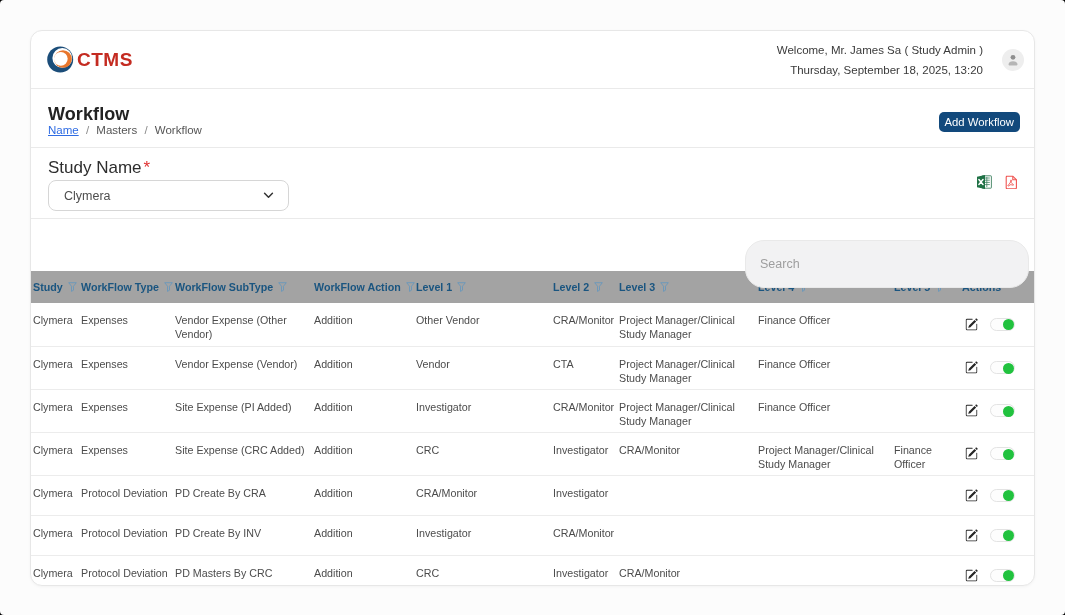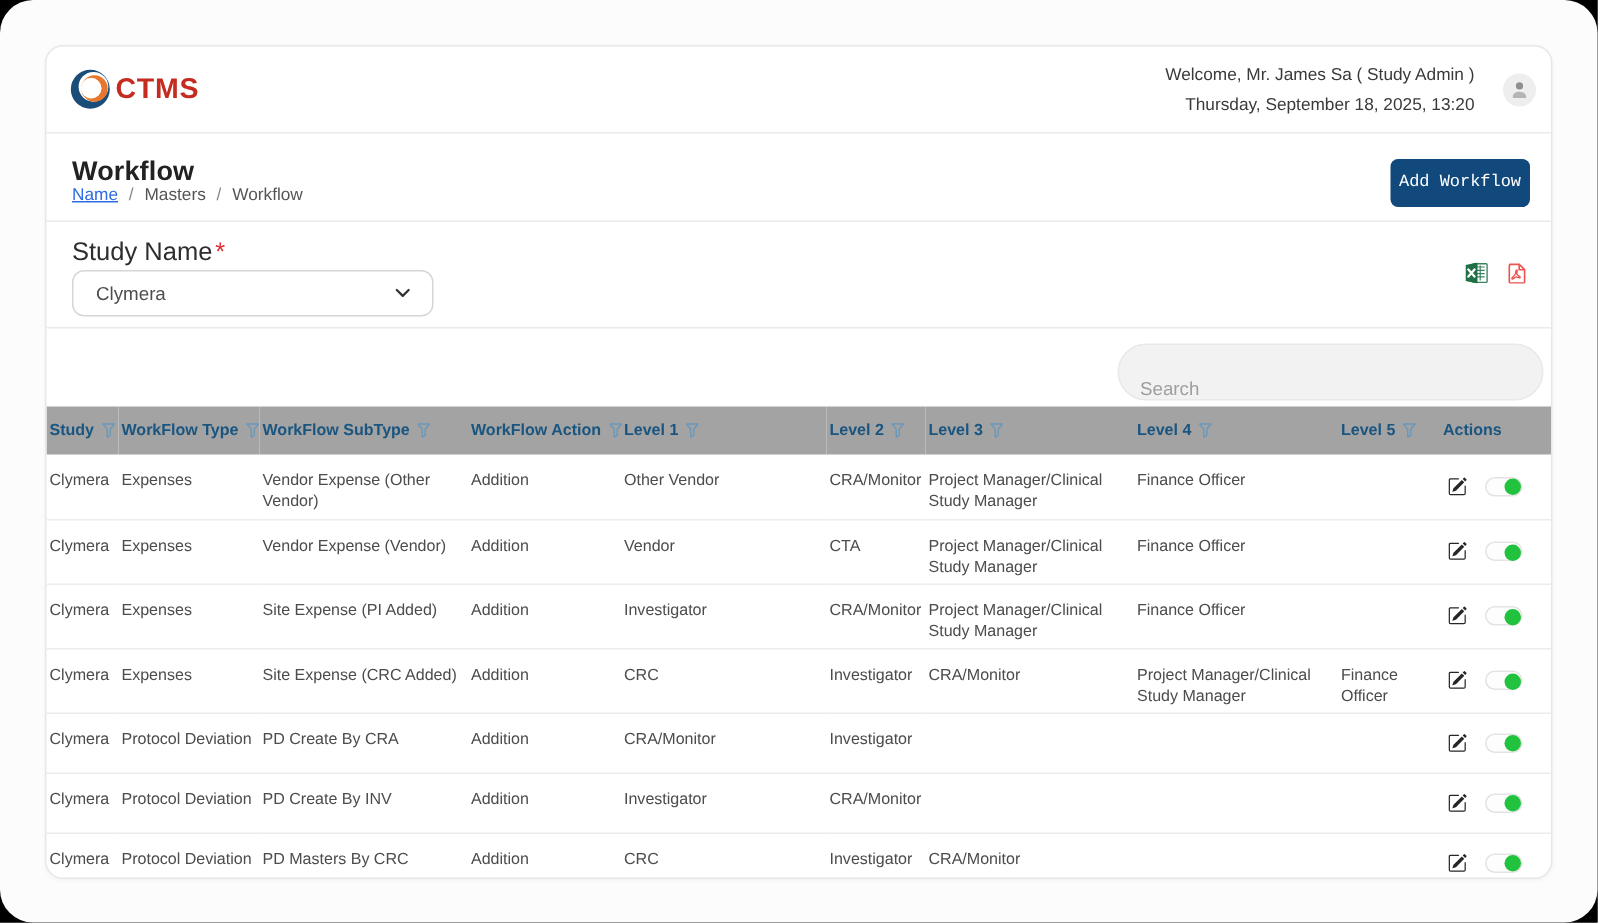--- a/index.html
+++ b/index.html
@@ -1,18 +1,18 @@
 <!DOCTYPE html>
 <html><head>
 <meta charset="utf-8">
 <style>
   * { margin: 0; padding: 0; box-sizing: border-box; }
   html, body { width: 1065px; height: 615px; background: #000; overflow: hidden;
     font-family: "Liberation Sans", sans-serif; }
-  .screen { position: absolute; inset: 0; background: #fcfcfc; border-radius: 22px; overflow: hidden; }
+  .screen { position: absolute; inset: 0; background: #fcfcfc; border-radius: 4px; overflow: hidden; }
   .card { position: absolute; left: 30px; top: 30px; width: 1005px; height: 556px;
     background: #fff; border: 1px solid #e7e7e7; border-radius: 12px; overflow: hidden;
     box-shadow: 0 1px 3px rgba(0,0,0,0.04); }
 
   
   .topbar { height: 58px; border-bottom: 1px solid #eaeaea; display: flex;
     align-items: center; padding: 0 10px 0 16px; }
   .logo { display: flex; align-items: center; gap: 3px; }
   .logo-text { font-size: 19px; font-weight: 700; letter-spacing: 0.5px; color: #c42b21; }
   .topbar-right { margin-left: auto; display: flex; align-items: center; }
@@ -22,41 +22,41 @@
 
   
   .page-head { height: 59px; border-bottom: 1px solid #eaeaea; display: flex;
     align-items: center; justify-content: space-between; padding: 0 14px 0 17px; }
   .page-title { font-size: 18px; line-height: 21px; font-weight: 700; color: #222; letter-spacing: 0.1px; }
   .breadcrumb { font-size: 11.5px; line-height: 13px; color: #555; margin-top: -1px; }
   .breadcrumb .sep { color: #888; margin: 0 4px; }
   .crumb-link { color: #2f6ce3; text-decoration: underline; cursor: pointer; }
   .crumb-plain { color: #555; }
   .btn-primary { background: #12497c; color: #fff; font-size: 11.3px; font-weight: 400;
-    border: none; border-radius: 5px; height: 32px; padding: 0 6px; min-width: 80px; cursor: pointer; margin-top: 8px;
-    font-family: Liberation Mono, monospace; }
+    border: none; border-radius: 5px; height: 20px; padding: 0 6px; min-width: 80px; cursor: pointer; margin-top: 8px;
+    font-family: Liberation Sans, sans-serif; }
 
   
   .filter-sec { height: 71px; border-bottom: 1px solid #eaeaea; position: relative;
     padding: 10px 16px 0 17px; }
   .field-label { font-size: 17px; color: #2e2e2e; }
   .req { color: #e03131; margin-left: 2px; }
   .select-box { margin-top: 2px; width: 241px; height: 31px; border: 1px solid #d6d6d6;
     border-radius: 8px; background: #fff; display: flex; align-items: center;
     padding: 0 14px 0 15px; cursor: pointer; }
   .select-value { font-size: 12.5px; color: #4e4e4e; flex: 1; }
   .export-icons { position: absolute; right: 16px; top: 27px; display: flex;
     align-items: center; gap: 12px; }
   .icon-btn { background: none; border: none; padding: 0; cursor: pointer; line-height: 0; }
 
   
   .search-row { height: 52px; position: relative; }
-  .search-pill { position: absolute; right: 5px; top: 10px; width: 284px; height: 38px;
+  .search-pill { position: absolute; right: 5px; top: 21px; width: 284px; height: 48px;
     border-radius: 19px; background: #f2f2f3; border: 1px solid #e9e9e9;
-    display: flex; align-items: flex-end; }
+    display: flex; align-items: center; }
   .search-pill input { border: none; outline: none; background: transparent;
     font-size: 12.5px; color: #444; padding: 0 14px; width: 100%;
     font-family: "Liberation Sans", sans-serif; }
   .search-pill input::placeholder { color: #9e9e9e; }
 
   
   table { width: 100%; border-collapse: collapse; table-layout: fixed; }
   thead th { background: #a3a3a3; color: #1a5580; font-size: 10.7px; font-weight: 700;
     text-align: left; padding: 0 2px 0 2px; height: 32px; white-space: nowrap; }
   thead th .th-inner { display: flex; align-items: center; gap: 5px; }

